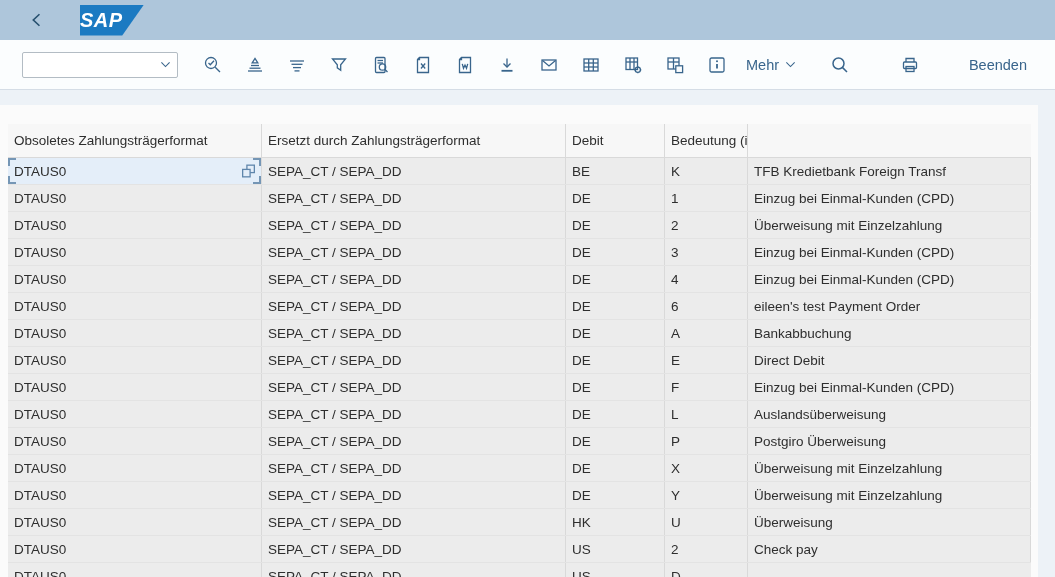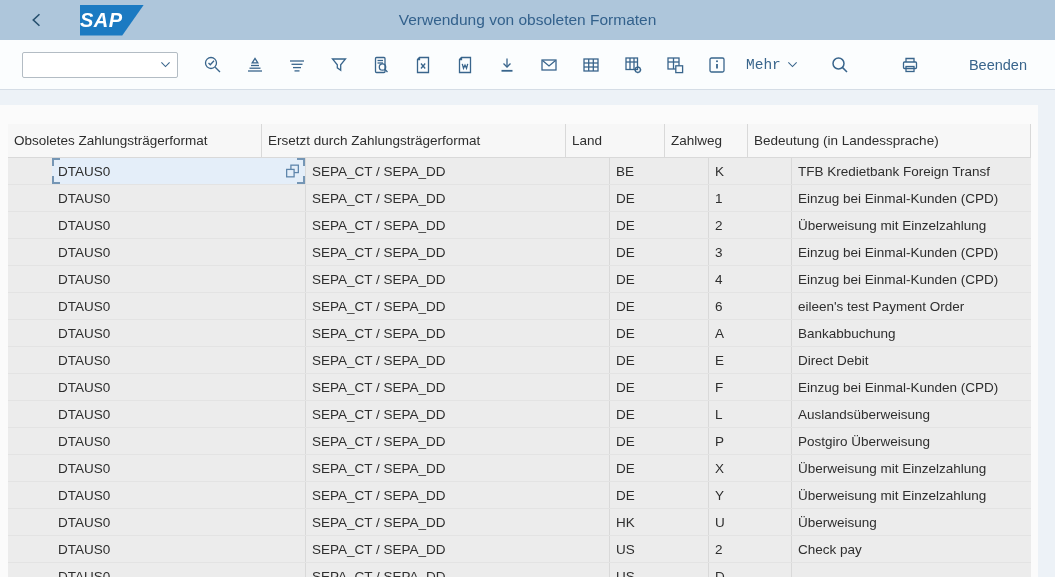--- a/index.html
+++ b/index.html
@@ -13,34 +13,34 @@
     display:flex;align-items:center;box-sizing:border-box;letter-spacing:.5px;}
   .pagetitle{position:absolute;left:0;right:0;text-align:center;color:#33618c;font-size:15.5px;pointer-events:none;}
   
   .toolbar{height:49px;background:#fbfdfe;border-bottom:1px solid #d5dde6;display:flex;align-items:center;}
   .combo{margin-left:22px;width:156px;height:26px;border:1px solid #b3bcc4;border-radius:2px;background:#fff;
     display:flex;align-items:center;box-sizing:border-box;}
   .combo input{border:none;outline:none;flex:1;min-width:0;height:100%;padding:0 6px;font-size:13px;background:transparent;}
   .combo .chev{width:24px;height:100%;display:flex;align-items:center;justify-content:center;cursor:pointer;}
   .tbtn{width:30px;height:30px;display:flex;align-items:center;justify-content:center;margin-left:12px;cursor:pointer;border-radius:3px;}
   .tbtn.first{margin-left:20px;}
-  .more{margin-left:14px;color:#39658c;font-size:14.5px;display:flex;align-items:center;gap:5px;cursor:pointer;font-family:Liberation Mono, monospace;}
+  .more{margin-left:14px;color:#39658c;font-size:14.5px;display:flex;align-items:center;gap:5px;cursor:pointer;}
   .rgroup{margin-left:auto;display:flex;align-items:center;margin-right:28px;gap:28px;}
   .rgroup .tbtn{margin-left:12px;}
   .exitbtn{margin-left:16px;color:#39658c;font-size:14.5px;cursor:pointer;}
   svg.ic{stroke:#39658c;fill:none;stroke-width:1.3;}
   
   .main{height:488px;background:#edf2f7;position:relative;}
   .panel{position:absolute;left:0;top:15px;width:1038px;height:100%;background:#fbfbfb;}
   .tbl{margin:19px 0 0 8px;width:1023px;font-size:13.5px;color:#2e2e2e;}
   .thead,.tr{display:grid;grid-template-columns:254px 304px 99px 83px 283px;}
   .thead{background:#f7f7f7;height:33px;border-bottom:1px solid #d9d9d9;}
   .th{display:flex;align-items:center;padding:0 6px;border-right:1px solid #d9d9d9;box-sizing:border-box;
     overflow:hidden;white-space:nowrap;cursor:default;}
-  .tr{height:26px;background:#ececec;border-bottom:1px solid #e3e3e3;padding-left:44px;}
+  .tr{height:26px;background:#ececec;border-bottom:1px solid #e3e3e3;}
   .td{display:flex;align-items:center;padding:0 6px;border-right:1px solid #d9d9d9;box-sizing:border-box;
     overflow:hidden;white-space:nowrap;position:relative;}
   .td.sel{background-color:#e4eef9;
     background-image:
       linear-gradient(#7596b5,#7596b5),linear-gradient(#7596b5,#7596b5),
       linear-gradient(#7596b5,#7596b5),linear-gradient(#7596b5,#7596b5),
       linear-gradient(#7596b5,#7596b5),linear-gradient(#7596b5,#7596b5),
       linear-gradient(#7596b5,#7596b5),linear-gradient(#7596b5,#7596b5);
     background-repeat:no-repeat;
     background-position:left top,left top,right top,right top,left bottom,left bottom,right bottom,right bottom;
@@ -52,21 +52,20 @@
 
 <div class="topbar">
   <div class="backbtn">
     <svg class="ic" width="18" height="18" viewBox="0 0 22 22" style="stroke:#27506f;stroke-width:2;">
         <path d="M14 4 L6.5 11 L14 18"></path>
       </svg>
   </div>
   <div class="saplogo">
     <span>SAP</span>
   </div>
-  <div class="pagetitle">Verwendung von obsoleten Formaten</div>
 </div>
 
 <div class="toolbar">
   <div class="combo">
     <input value="" placeholder="" style="">
     <div class="chev">
       <svg class="ic" width="15" height="15" viewBox="0 0 22 22" style="stroke-width:1.6;">
           <path d="M5 8 L11 14 L17 8"></path>
         </svg>
     </div>
@@ -199,22 +198,21 @@
     <div class="exitbtn">Beenden</div>
   </div>
 </div>
 
 <div class="main">
   <div class="panel">
     <div class="tbl">
       <div class="thead">
         <div class="th">Obsoletes Zahlungsträgerformat</div>
         <div class="th">Ersetzt durch Zahlungsträgerformat</div>
-        <div class="th">Land</div>
-        <div class="th">Zahlweg</div>
+        <div class="th">Debit</div>
         <div class="th">Bedeutung (in Landessprache)</div>
       </div>
       <div>
           <div class="tr">
             <div class="td sel">DTAUS0<svg class="copyic" width="17" height="17" viewBox="0 0 16 16" style="stroke:#5e85ab;fill:none;stroke-width:1.2;">
                 <rect x="6.5" y="2.5" width="7" height="7"></rect>
                 <rect x="2.5" y="6.5" width="7" height="7" fill="#e4eef9"></rect>
               </svg></div>
             <div class="td">SEPA_CT / SEPA_DD</div>
             <div class="td">BE</div>

